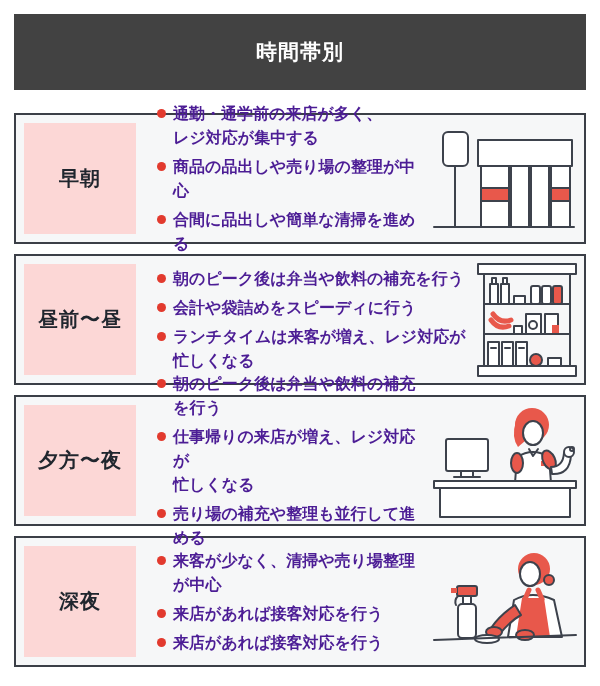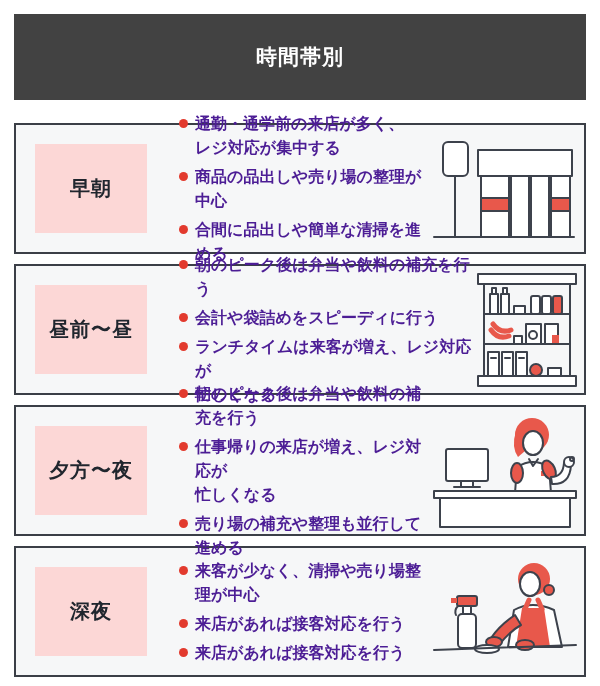--- a/index.html
+++ b/index.html
@@ -1,28 +1,28 @@
 <!DOCTYPE html>
 <html><head>
 <meta charset="utf-8">
 <style>
   * { margin:0; padding:0; box-sizing:border-box; }
   html,body { width:600px; height:686px; background:#ffffff; overflow:hidden;
     font-family:"Liberation Sans","DejaVu Sans",sans-serif; }
 
-  .header { margin:14px 14px 0 14px; height:86px; background:#424242;
+  .header { margin:14px 14px 0 14px; height:76px; background:#424242;
     display:flex; flex-direction:column; align-items:center; justify-content:center; }
   .header .t { color:#ffffff; font-size:21px; font-weight:bold; line-height:30px;
     letter-spacing:1px; text-align:center; }
 
   .card { margin:10px 14px 0 14px; height:131px; background:#f6f7f8;
     border:2px solid #3b3f47; display:flex; align-items:stretch; }
   .card.first { margin-top:23px; }
 
-  .label-box { width:112px; margin:19px; background:#fcd7d6;
+  .label-box { width:112px; margin:8px; background:#fcd7d6;
     display:flex; align-items:center; justify-content:center; flex:none; }
   .label-box .lbl { font-size:20px; font-weight:bold; color:#20262e; letter-spacing:1px; }
 
   .content { flex:1; display:flex; flex-direction:column; justify-content:center;
     padding:4px 0 4px 13px; gap:5px; min-width:0; }
   .bullet { display:flex; align-items:flex-start; }
   .dot { width:9px; height:9px; border-radius:50%; background:#e23a2e;
     margin:7px 7px 0 0; flex:none; }
   .btext { font-size:16px; font-weight:bold; line-height:24px; color:#4c1d95;
     white-space:pre-line; }

